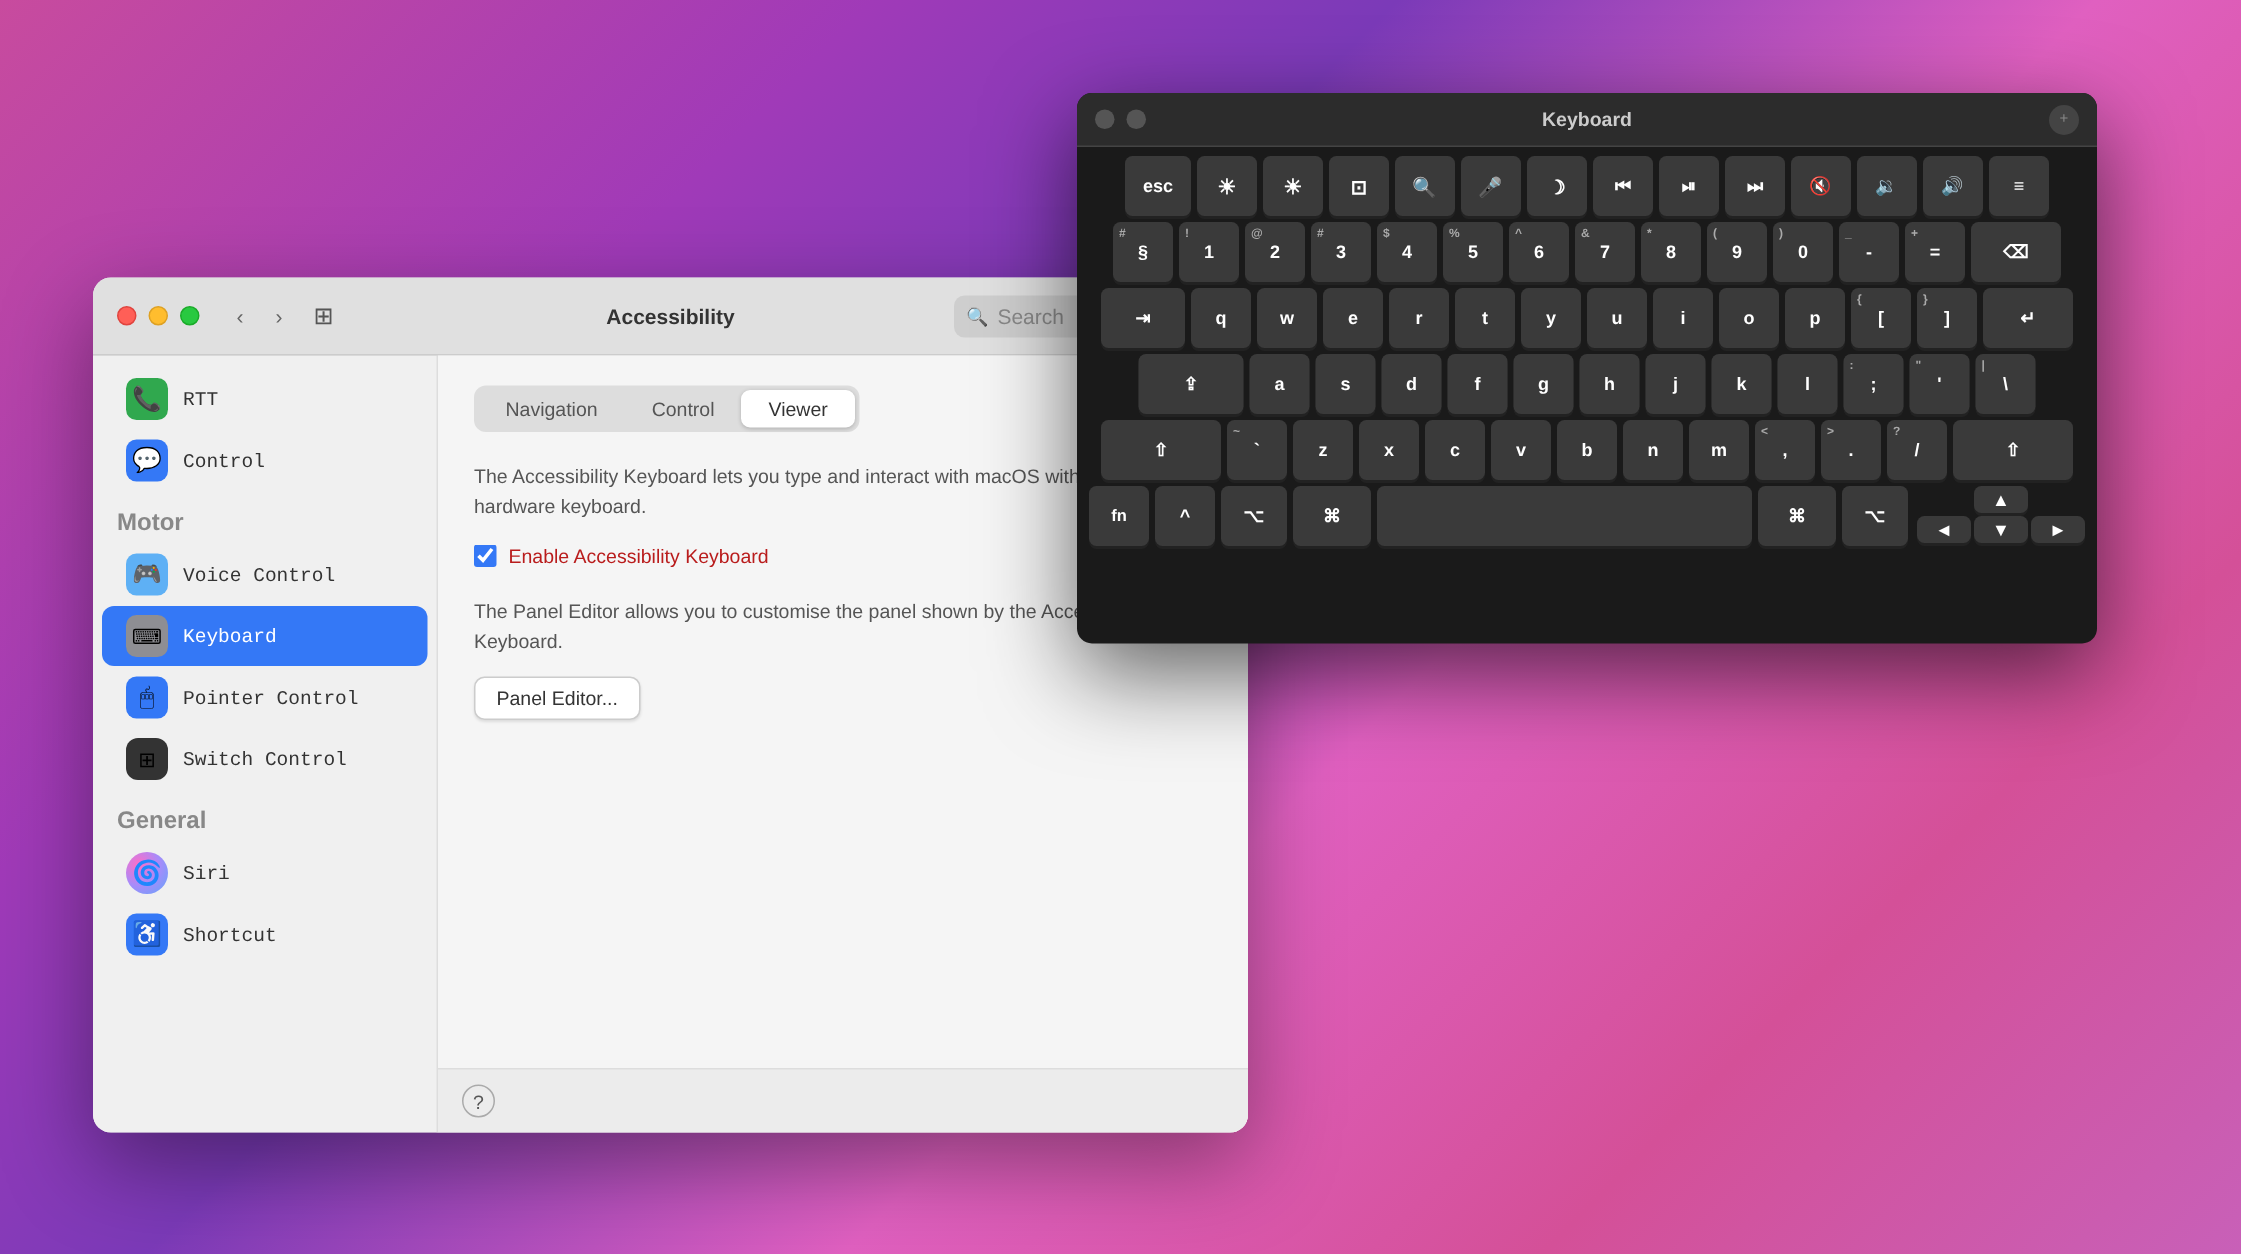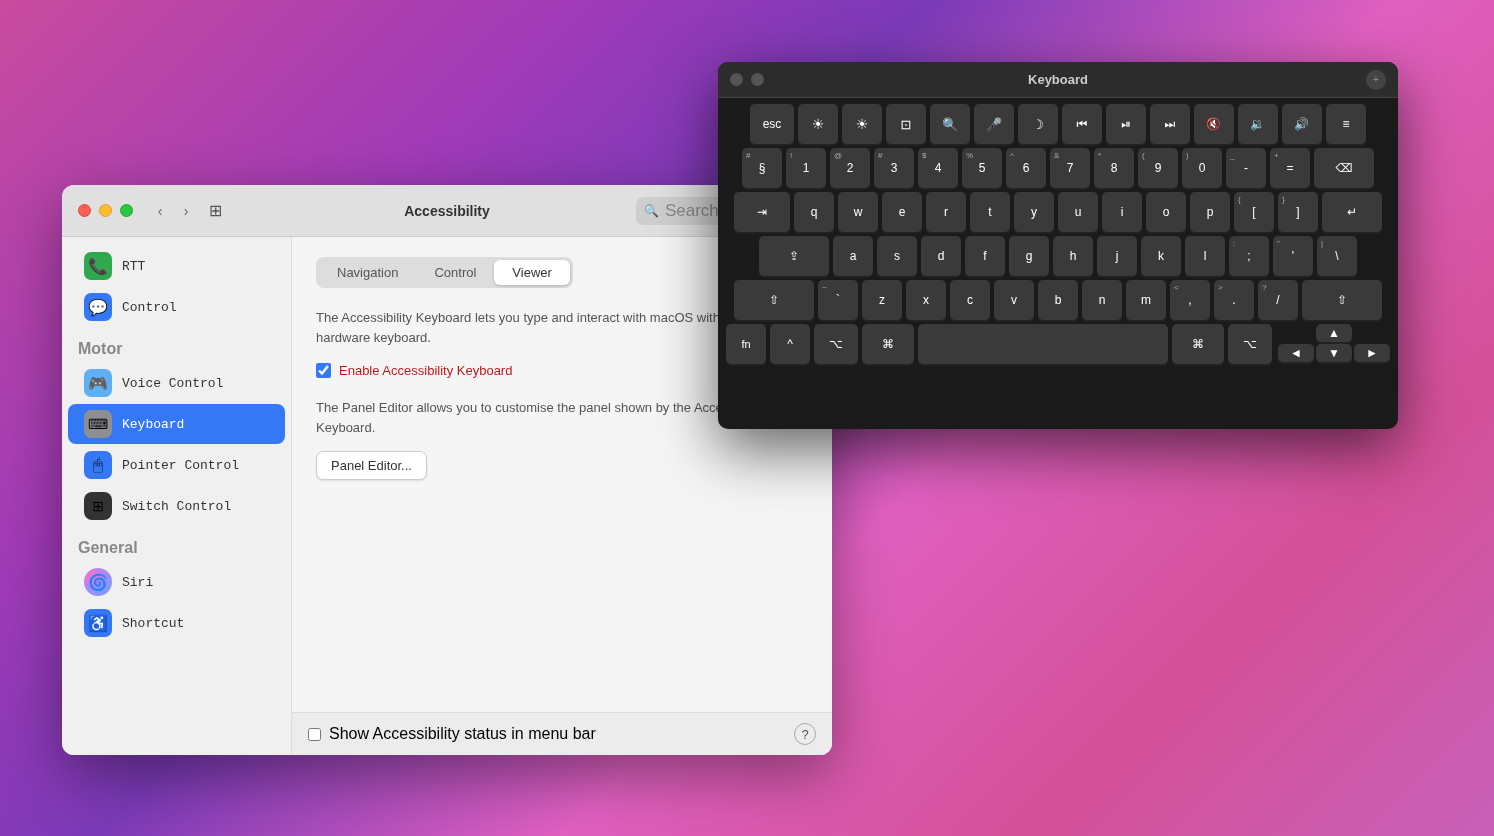--- a/index.html
+++ b/index.html
@@ -97,21 +97,21 @@
       padding: 0 8px;
       gap: 6px;
     }
 
     .search-bar-icon {
       color: #888;
       font-size: 12px;
     }
 
     .search-bar-text {
-      font-size: 17px;
+      font-size: 14px;
       color: #888;
     }
 
     .window-content {
       display: flex;
       height: calc(100% - 52px);
     }
 
     
     .sidebar {
@@ -362,20 +362,21 @@
     .kb-suggestions {
       text-align: center;
       padding: 6px;
       font-size: 12px;
       color: #888;
       border-bottom: 1px solid #333;
     }
 
     .kb-body {
       padding: 6px 8px;
+      font-weight: bold;
     }
 
     .kb-row {
       display: flex;
       gap: 4px;
       margin-bottom: 4px;
       justify-content: center;
     }
 
     .kb-key {
@@ -505,24 +506,20 @@
         <p class="description-text2">The Panel Editor allows you to customise the panel shown by the Accessibility Keyboard.</p>
 
         <button class="panel-editor-btn">Panel Editor...</button>
       </div>
 
       <div style="position:relative; height:0;">
         
       </div>
 
       <div class="bottom-bar">
-        <div class="show-status-row">
-          <input type="checkbox" style="">
-          <label>Show Accessibility status in menu bar</label>
-        </div>
         <button class="help-btn">?</button>
       </div>
     </div>
   </div>
 </div>
 
 <div class="keyboard-window">
 
   <div class="kb-titlebar">
     <button class="kb-close"></button>

